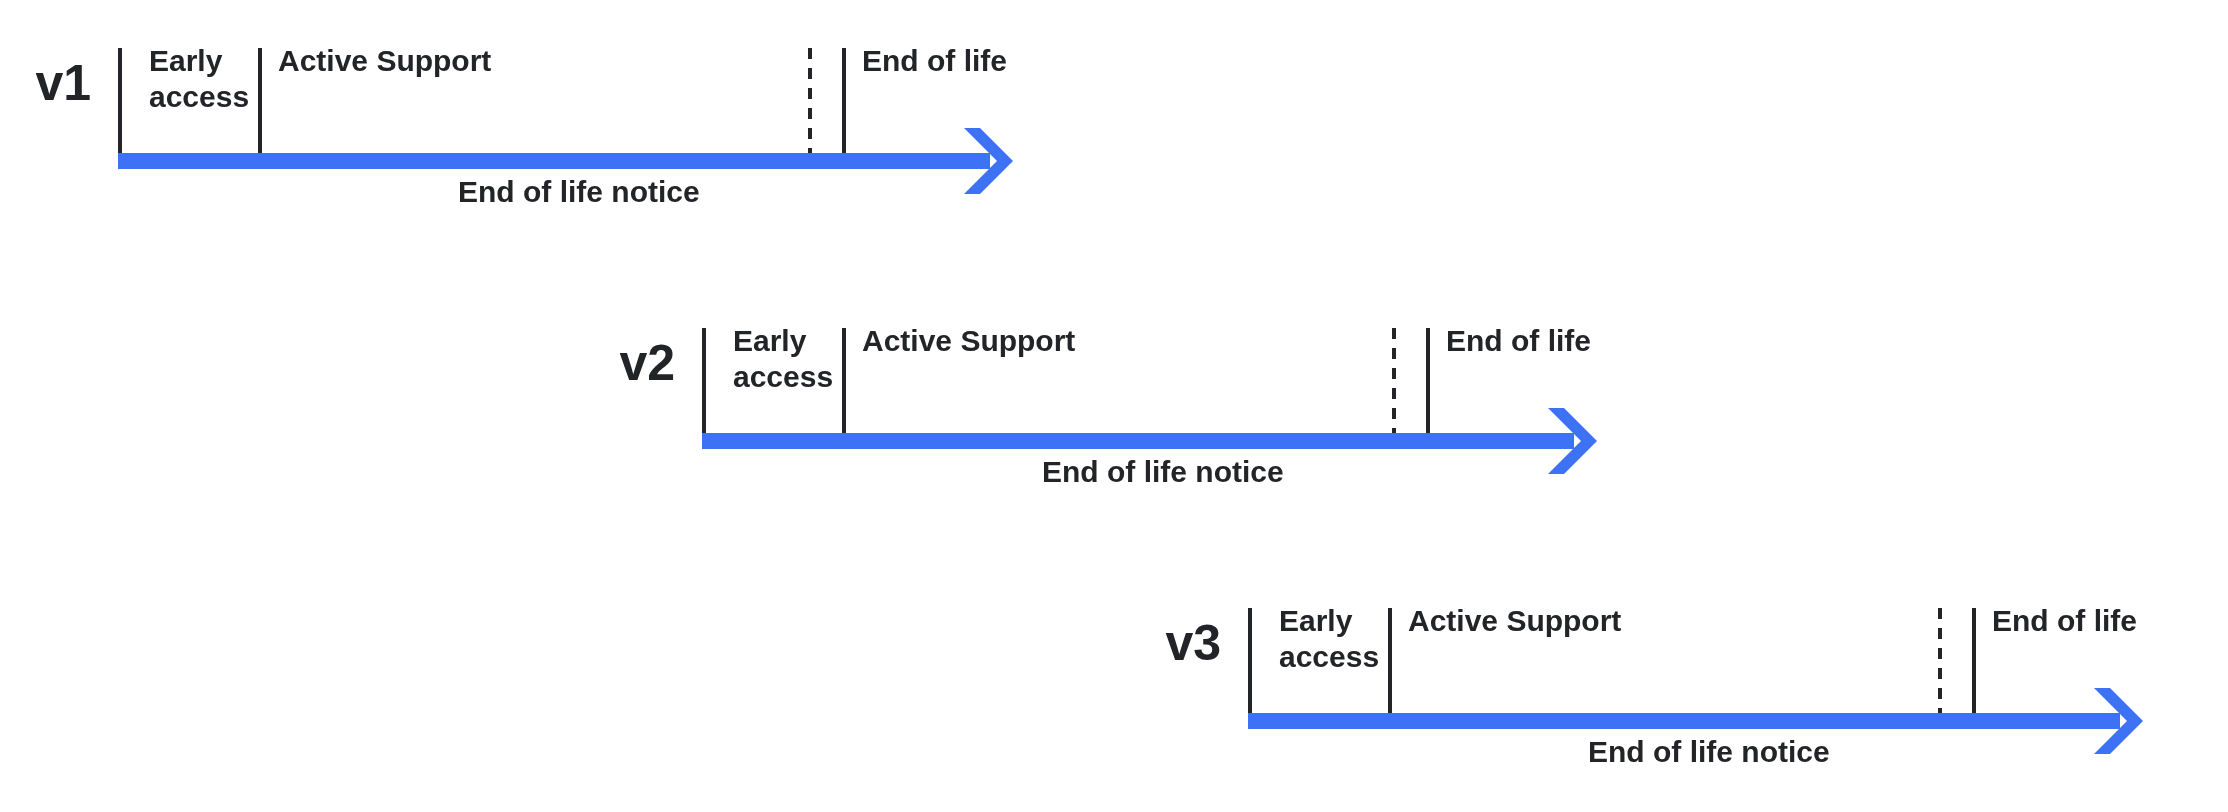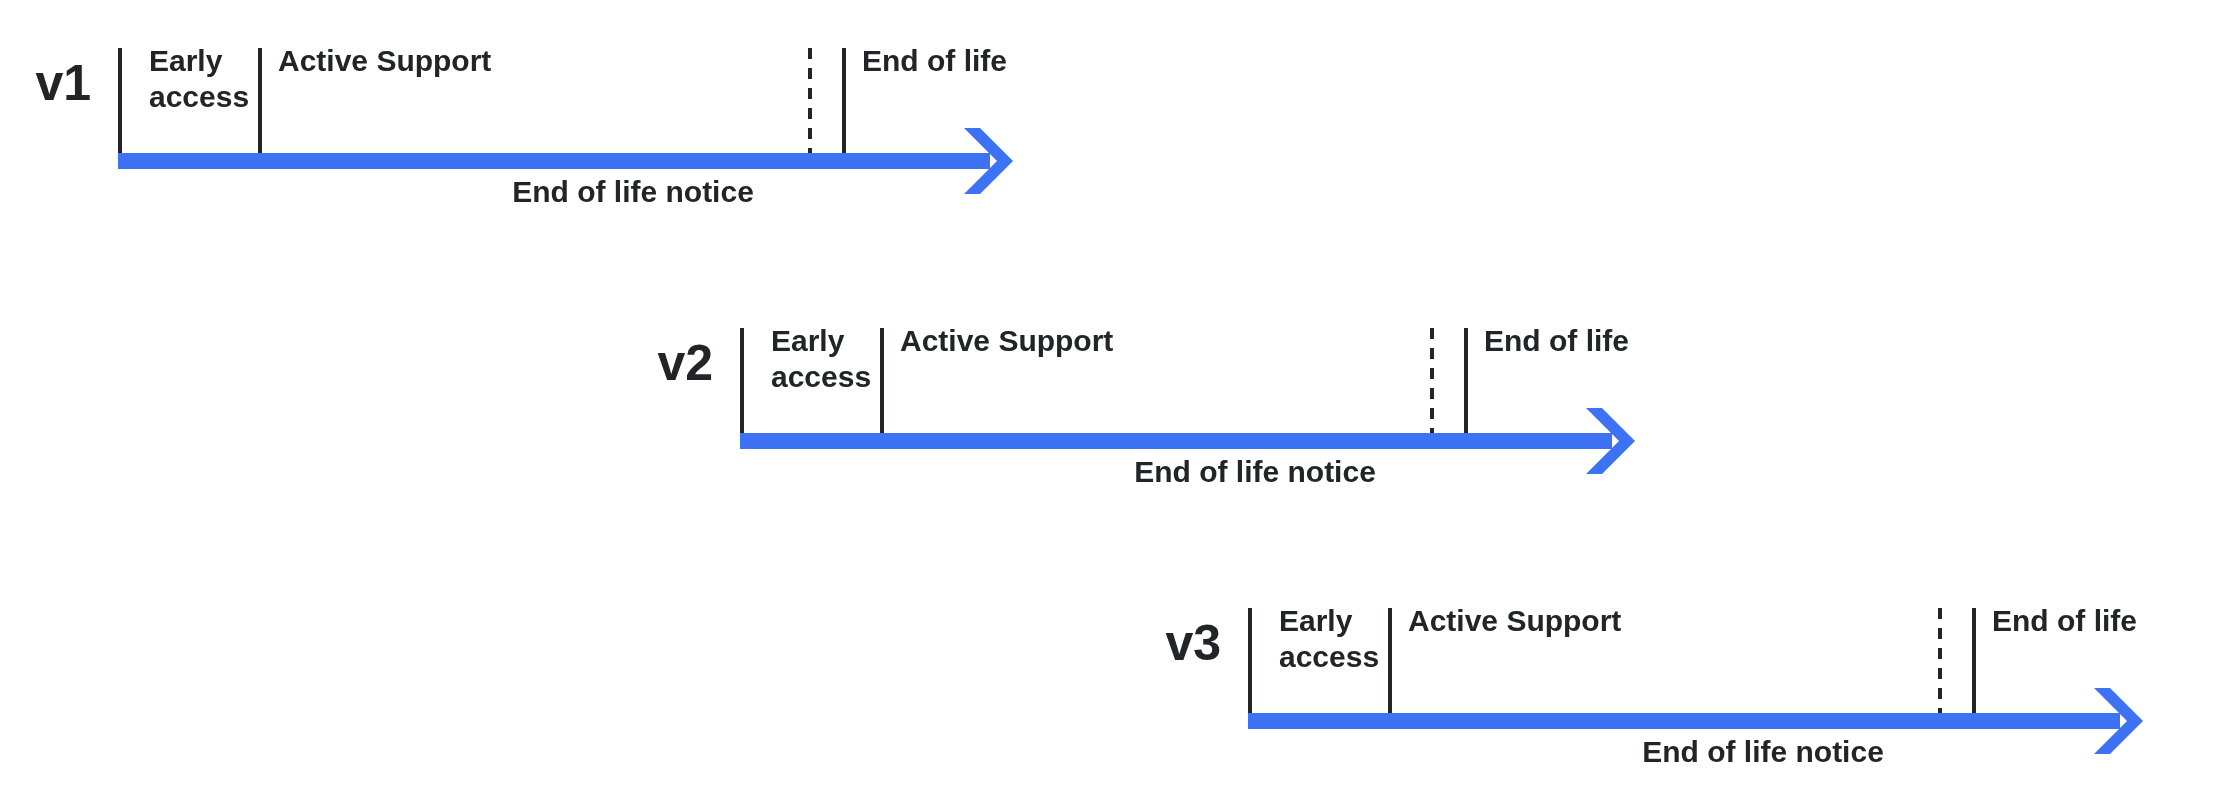--- a/index.html
+++ b/index.html
@@ -7,21 +7,21 @@
     width:2228px;height:812px;
     background:#ffffff;
     font-family:"Liberation Sans", sans-serif;
     position:relative;
     overflow:hidden;
   }
   .canvas{position:absolute;left:0;top:0;width:2154px;height:812px;border-radius:14px;}
 
   .timeline{position:absolute;width:900px;height:175px;}
   .row1{left:118px;top:48px;}
-  .row2{left:740px;top:328px;text-decoration:underline;}
+  .row2{left:702px;top:328px;text-decoration:underline;}
   .row3{left:1248px;top:608px;}
 
   .vlabel{
     position:absolute;right:927px;top:12px;
     font-size:50px;line-height:46px;font-weight:700;
     color:#222428;white-space:nowrap;text-align:right;
   }
 
   .tick{position:absolute;top:0;width:4px;height:105px;background:#222428;}
   .t-start{left:0;}
@@ -33,21 +33,21 @@
   }
 
   .lbl{
     position:absolute;
     font-size:30px;line-height:36px;font-weight:700;
     color:#222428;white-space:pre-line;
   }
   .lbl-early{left:20px;top:-5px;margin-left:11px;}
   .lbl-active{left:160px;top:-5px;}
   .lbl-eol{left:744px;top:-5px;}
-  .lbl-notice{left:340px;width:350px;top:126px;text-align:center;white-space:nowrap;}
+  .lbl-notice{left:340px;width:350px;top:126px;text-align:left;white-space:nowrap;}
 
   .arrow{position:absolute;left:0;top:73px;display:block;}
 </style>
 </head>
 <body>
 
 <div class="canvas">
 
   <div class="timeline row1">
     <div class="vlabel">v1</div>

